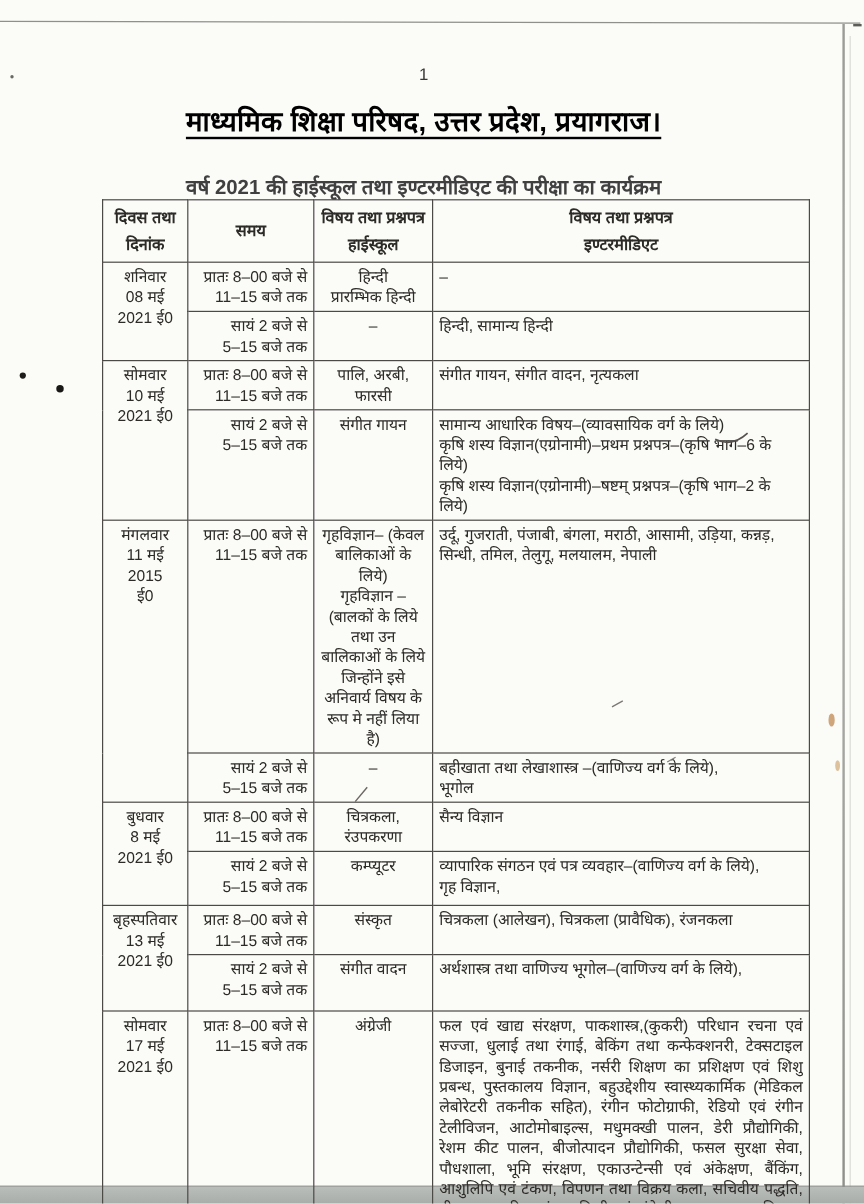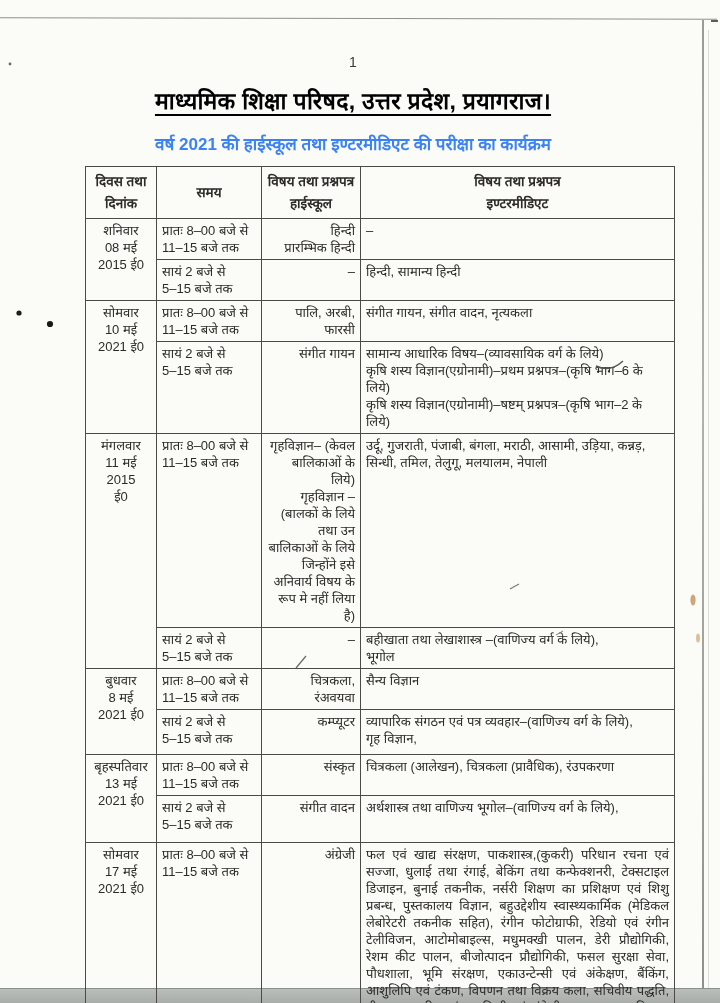--- a/index.html
+++ b/index.html
@@ -14,22 +14,22 @@
     position:absolute;top:54px;left:0;width:706px;text-align:center;
     font-size:14px;color:#3a3836;
   }
   .doc-title{
     position:absolute;top:84px;left:0;width:706px;text-align:center;
     font-size:23px;font-weight:700;color:#000000;
     text-decoration:underline;text-underline-offset:5px;text-decoration-thickness:1.5px;
     letter-spacing:.3px;
   }
   .doc-subtitle{
-    position:absolute;top:132px;left:0;width:706px;text-align:center;
-    font-size:17px;font-weight:700;color:#3b82f6;
+    position:absolute;top:144px;left:0;width:706px;text-align:center;
+    font-size:17px;font-weight:700;color:#404040;
   }
   table.schedule{
     position:absolute;left:85px;top:166px;width:589px;
     border-collapse:collapse;table-layout:fixed;
     background:transparent;
   }
   table.schedule td,table.schedule th{
     border:1.5px solid #4c4a47;
     padding:3px 5px;
     font-size:13px;line-height:17px;
@@ -38,23 +38,23 @@
     overflow:visible;
   }
   table.schedule th{
     font-weight:700;text-align:center;vertical-align:middle;
     font-size:13.5px;line-height:22px;white-space:pre-line;
   }
   td.day{
     text-align:center;line-height:21px;padding-top:5px;
   }
   td.time{
-    text-align:left;line-height:20px;padding-top:4px;
-  }
-  td.hs{ text-align:right;padding-left:6px;margin-top:28px; }
+    text-align:right;line-height:20px;padding-top:4px;
+  }
+  td.hs{ text-align:center;padding-left:6px;margin-top:28px; }
   td.inter{ text-align:left;padding-left:8px; }
   td.vm{ vertical-align:middle; }
   td.longlist{
     white-space:normal;text-align:justify;line-height:17.3px;padding:4px 8px 4px 8px;
   }
   
   .scan-top-edge{
     position:absolute;left:0;top:18px;width:717px;height:1.4px;
     background:#8f8f8c;transform:rotate(.12deg);
   }
@@ -98,21 +98,21 @@
     <th>समय</th>
     <th>विषय तथा प्रश्नपत्र
 हाईस्कूल</th>
     <th>विषय तथा प्रश्नपत्र
 इण्टरमीडिएट</th>
   </tr>
 
   <tr style="height:34px">
     <td class="day" rowspan="2">शनिवार
 08 मई
-2015 ई0</td>
+2021 ई0</td>
     <td class="time">प्रातः 8–00 बजे से
 11–15 बजे तक</td>
     <td class="hs">हिन्दी
 प्रारम्भिक हिन्दी</td>
     <td class="inter">–</td>
   </tr>
   <tr style="height:33px">
     <td class="time">सायं 2 बजे से
 5–15 बजे तक</td>
     <td class="hs vm">–</td>
@@ -154,39 +154,39 @@
     <td class="inter">बहीखाता तथा लेखाशास्त्र –(वाणिज्य वर्ग के लिये),
 भूगोल</td>
   </tr>
 
   <tr style="height:32px">
     <td class="day" rowspan="2">बुधवार
 8 मई
 2021 ई0</td>
     <td class="time">प्रातः 8–00 बजे से
 11–15 बजे तक</td>
-    <td class="hs">चित्रकला, रंअवयवा</td>
+    <td class="hs">चित्रकला, रंउपकरणा</td>
     <td class="inter">सैन्य विज्ञान</td>
   </tr>
   <tr style="height:45px">
     <td class="time">सायं 2 बजे से
 5–15 बजे तक</td>
     <td class="hs vm">कम्प्यूटर</td>
     <td class="inter">व्यापारिक संगठन एवं पत्र व्यवहार–(वाणिज्य वर्ग के लिये),
 गृह विज्ञान,</td>
   </tr>
 
   <tr style="height:38px">
     <td class="day" rowspan="2">बृहस्पतिवार
 13 मई
 2021 ई0</td>
     <td class="time">प्रातः 8–00 बजे से
 11–15 बजे तक</td>
     <td class="hs">संस्कृत</td>
-    <td class="inter">चित्रकला (आलेखन),  चित्रकला (प्रावैधिक),  रंउपकरणा</td>
+    <td class="inter">चित्रकला (आलेखन),  चित्रकला (प्रावैधिक),  रंजनकला</td>
   </tr>
   <tr style="height:47px">
     <td class="time">सायं 2 बजे से
 5–15 बजे तक</td>
     <td class="hs vm">संगीत वादन</td>
     <td class="inter">अर्थशास्त्र तथा वाणिज्य भूगोल–(वाणिज्य वर्ग के लिये),</td>
   </tr>
 
   <tr style="height:225px">
     <td class="day">सोमवार

